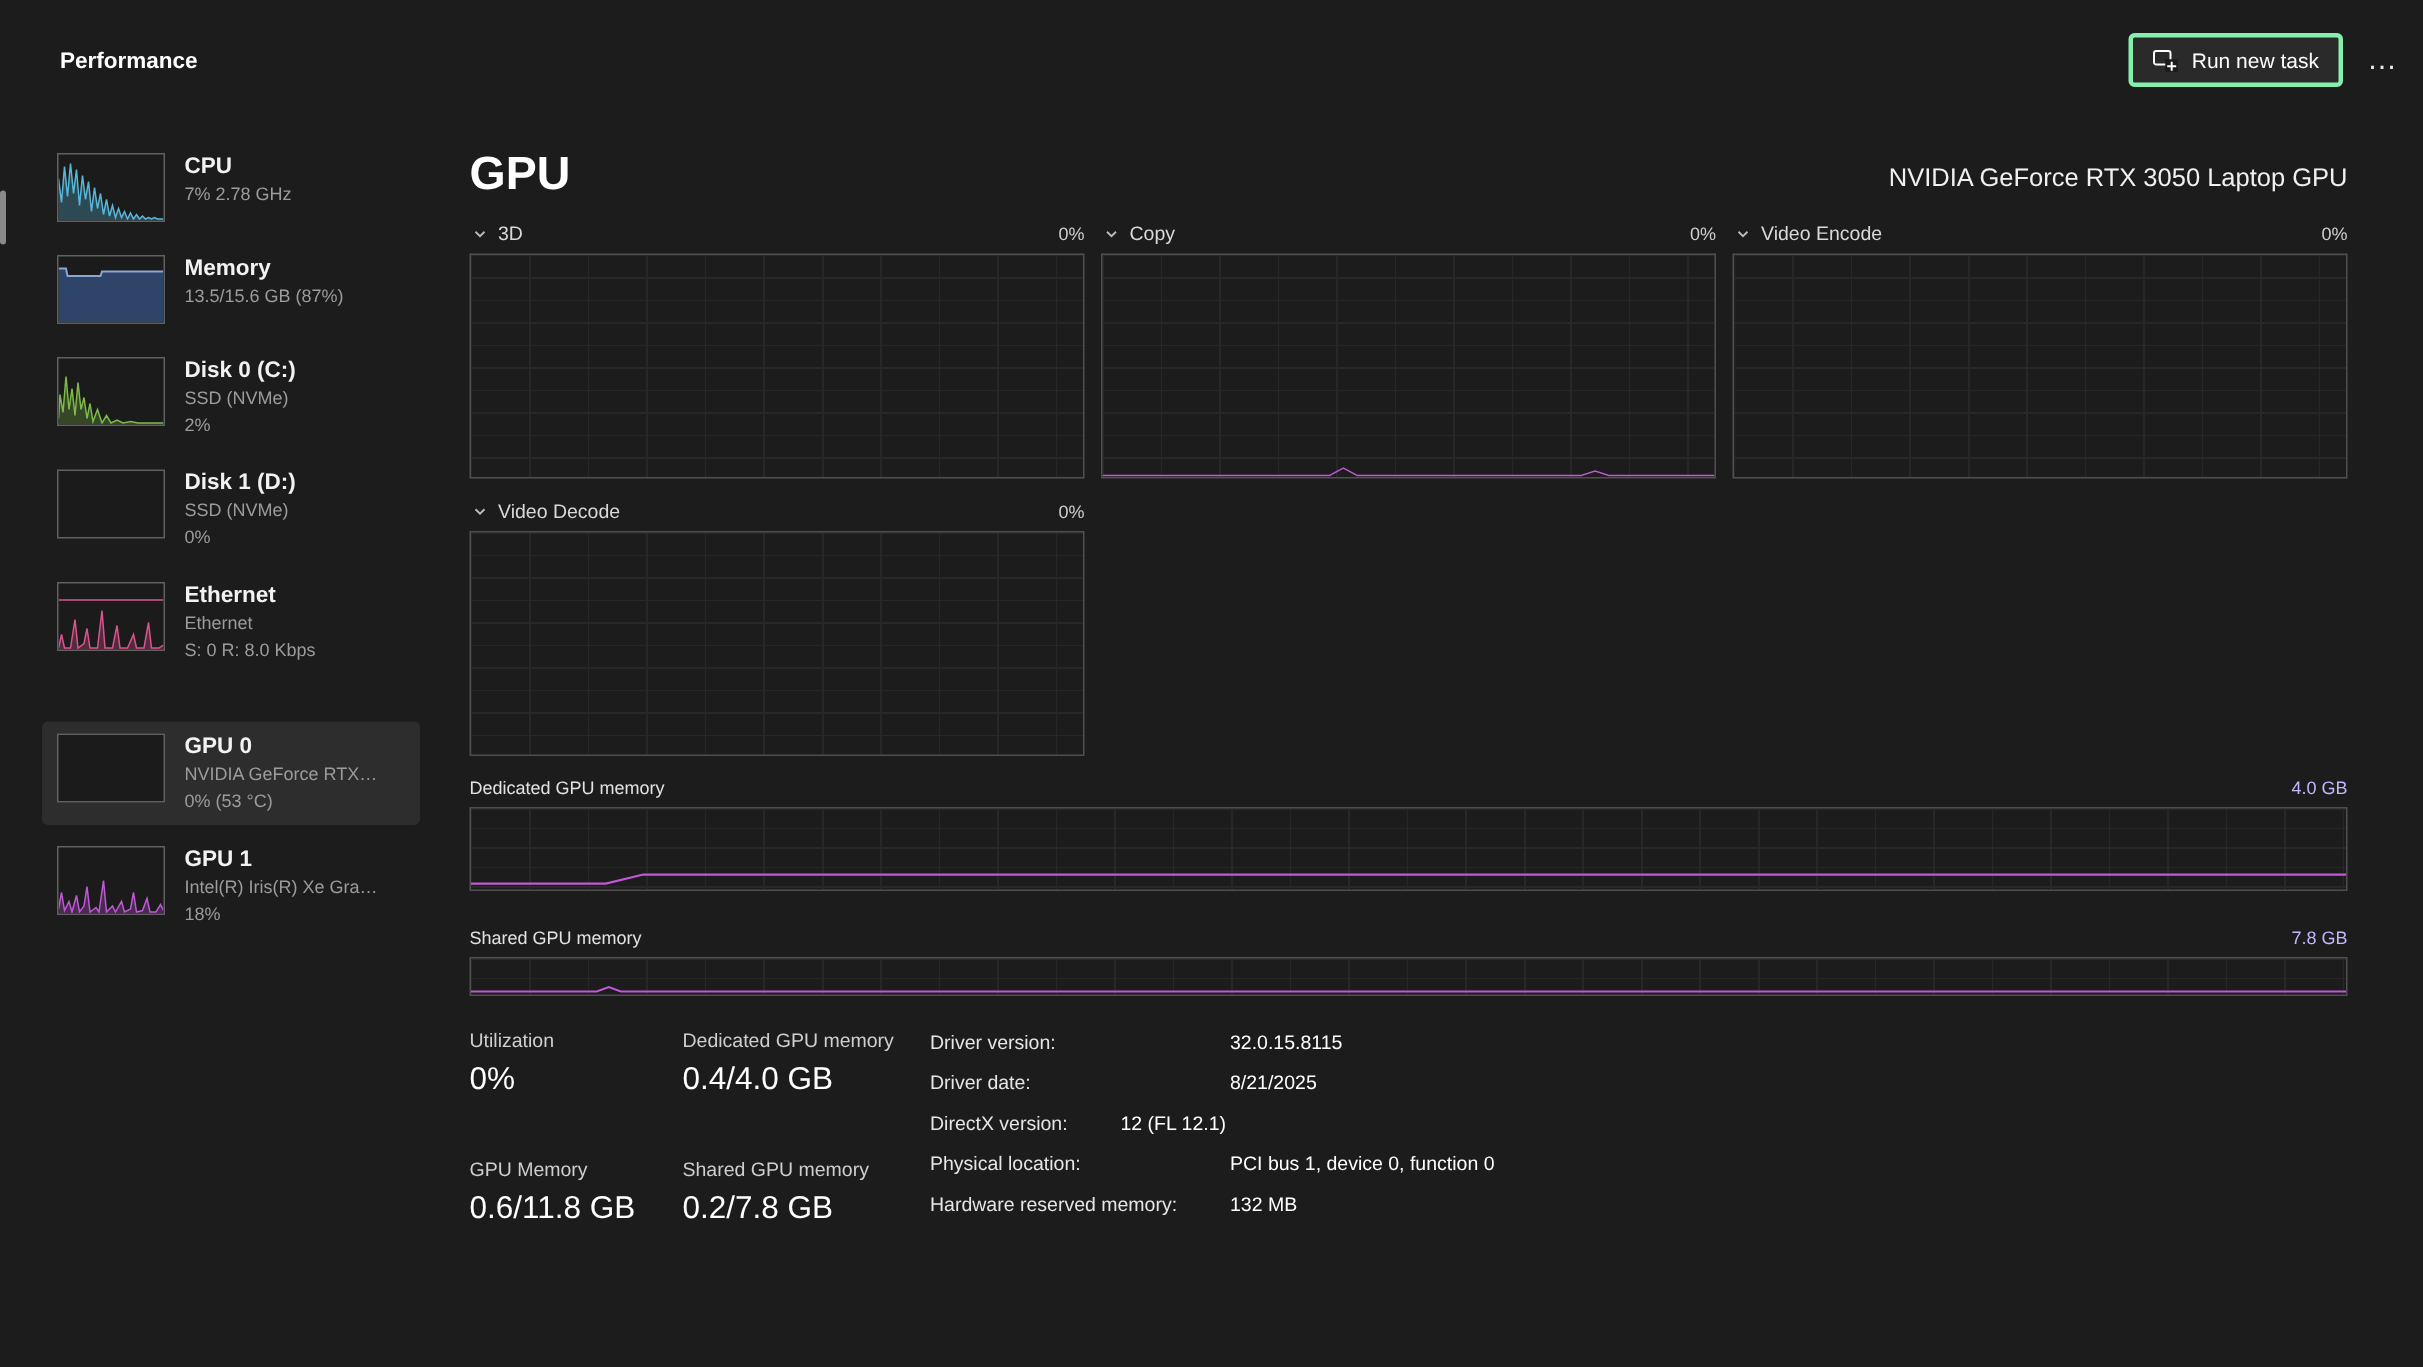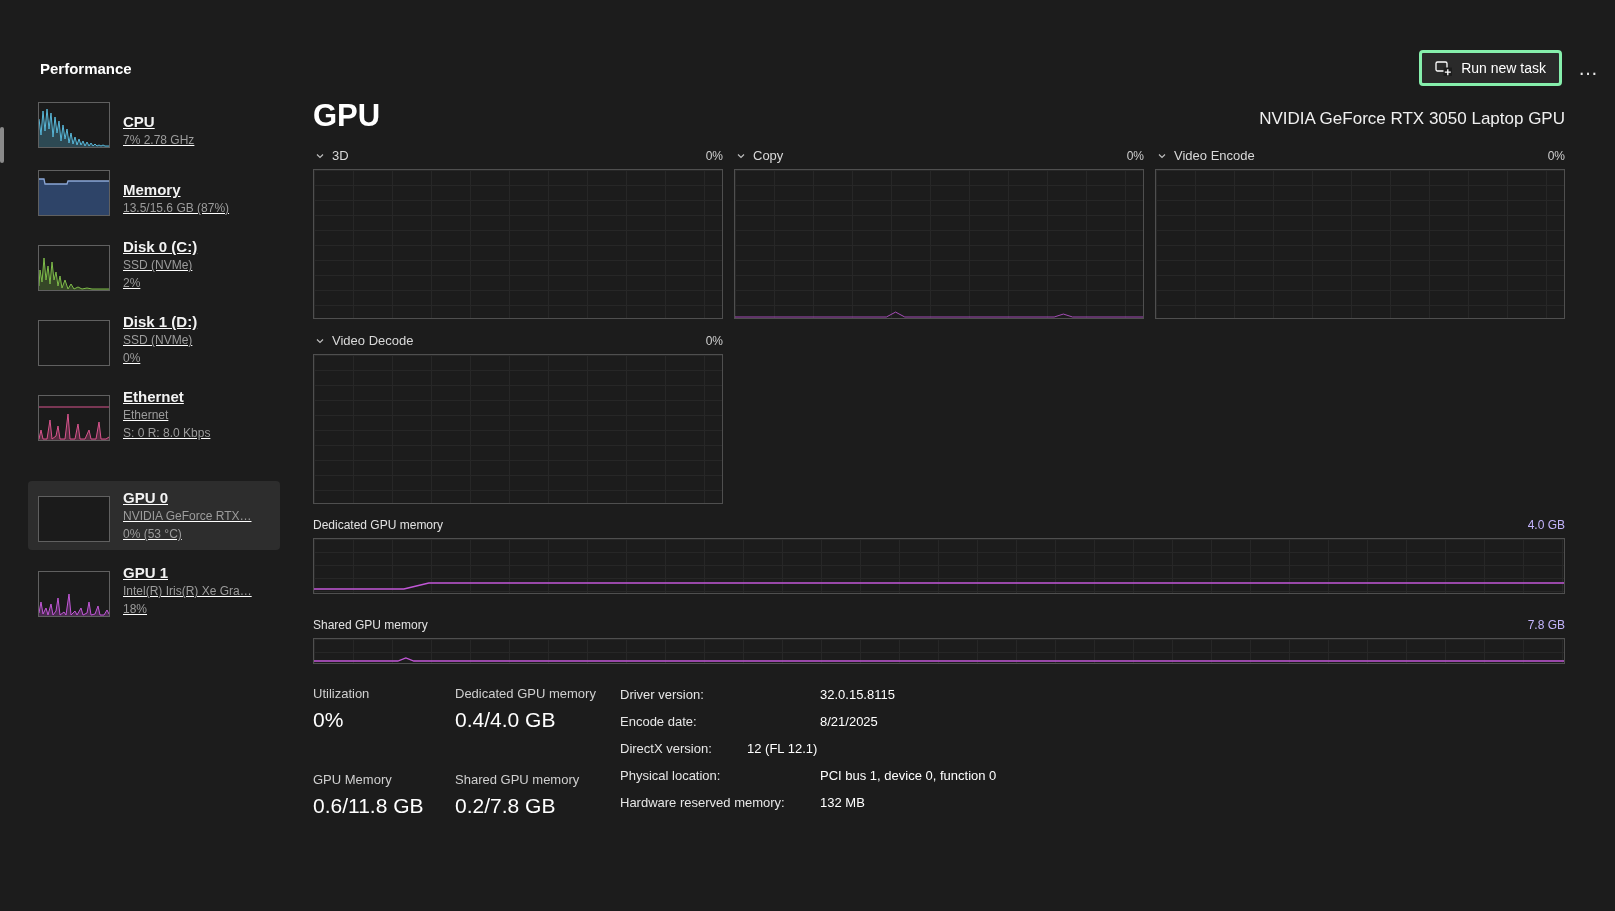--- a/index.html
+++ b/index.html
@@ -10,21 +10,20 @@
     color: #ffffff;
     overflow: hidden;
     position: relative;
   }
 
   
   .header {
     height: 80px;
     display: flex; align-items: center;
     padding: 0 14px 0 40px;
-    margin-top: 28px;
   }
   .header-title { font-size: 15px; font-weight: 700; color: #ffffff; }
   .header-right { margin-left: auto; display: flex; align-items: center; gap: 14px; }
   .run-task-btn {
     display: flex; align-items: center; gap: 9px;
     background: #2a2a2a; border: 3px solid #86efac;
     border-radius: 4px; padding: 7px 13px;
     color: #ffffff; font-size: 14px; cursor: pointer;
     font-family: inherit;
   }
@@ -42,23 +41,23 @@
     background: #8a8a8a; border-radius: 2px;
   }
 
   
   .sidebar {
     position: absolute; left: 0; top: 80px; bottom: 0;
     width: 290px;
     padding: 14px 10px 0 28px;
   }
   .side-item {
-    display: flex; align-items: flex-end; gap: 13px;
+    display: flex; align-items: flex-start; gap: 13px;
     padding: 8px 10px; margin-bottom: 6px;
-    border-radius: 4px; cursor: pointer; text-decoration: underline;
+    border-radius: 4px; cursor: pointer;
   }
   .side-item.selected { background: #2d2d2d; margin-top: 32px; }
   .thumb {
     width: 72px; height: 46px; flex-shrink: 0;
     border: 1px solid #606060; background: #1b1b1b;
     overflow: hidden;
   }
   .thumb svg { display: block; }
   .side-name { font-size: 15px; font-weight: 600; color: #f2f2f2; }
   .side-sub { font-size: 12px; color: #9c9c9c; line-height: 16px; margin-top: 2px; white-space: nowrap; }
@@ -372,21 +371,21 @@
         <div class="stat-value">0.2/7.8 GB</div>
       </div>
     </div>
 
     <div class="details">
       <div class="detail-row">
         <div class="detail-label">Driver version:</div>
         <div class="detail-value">32.0.15.8115</div>
       </div>
       <div class="detail-row">
-        <div class="detail-label">Encode date:</div>
+        <div class="detail-label">Driver date:</div>
         <div class="detail-value">8/21/2025</div>
       </div>
       <div class="detail-row">
         <div class="detail-label narrow">DirectX version:</div>
         <div class="detail-value">12 (FL 12.1)</div>
       </div>
       <div class="detail-row">
         <div class="detail-label">Physical location:</div>
         <div class="detail-value">PCI bus 1, device 0, function 0</div>
       </div>

